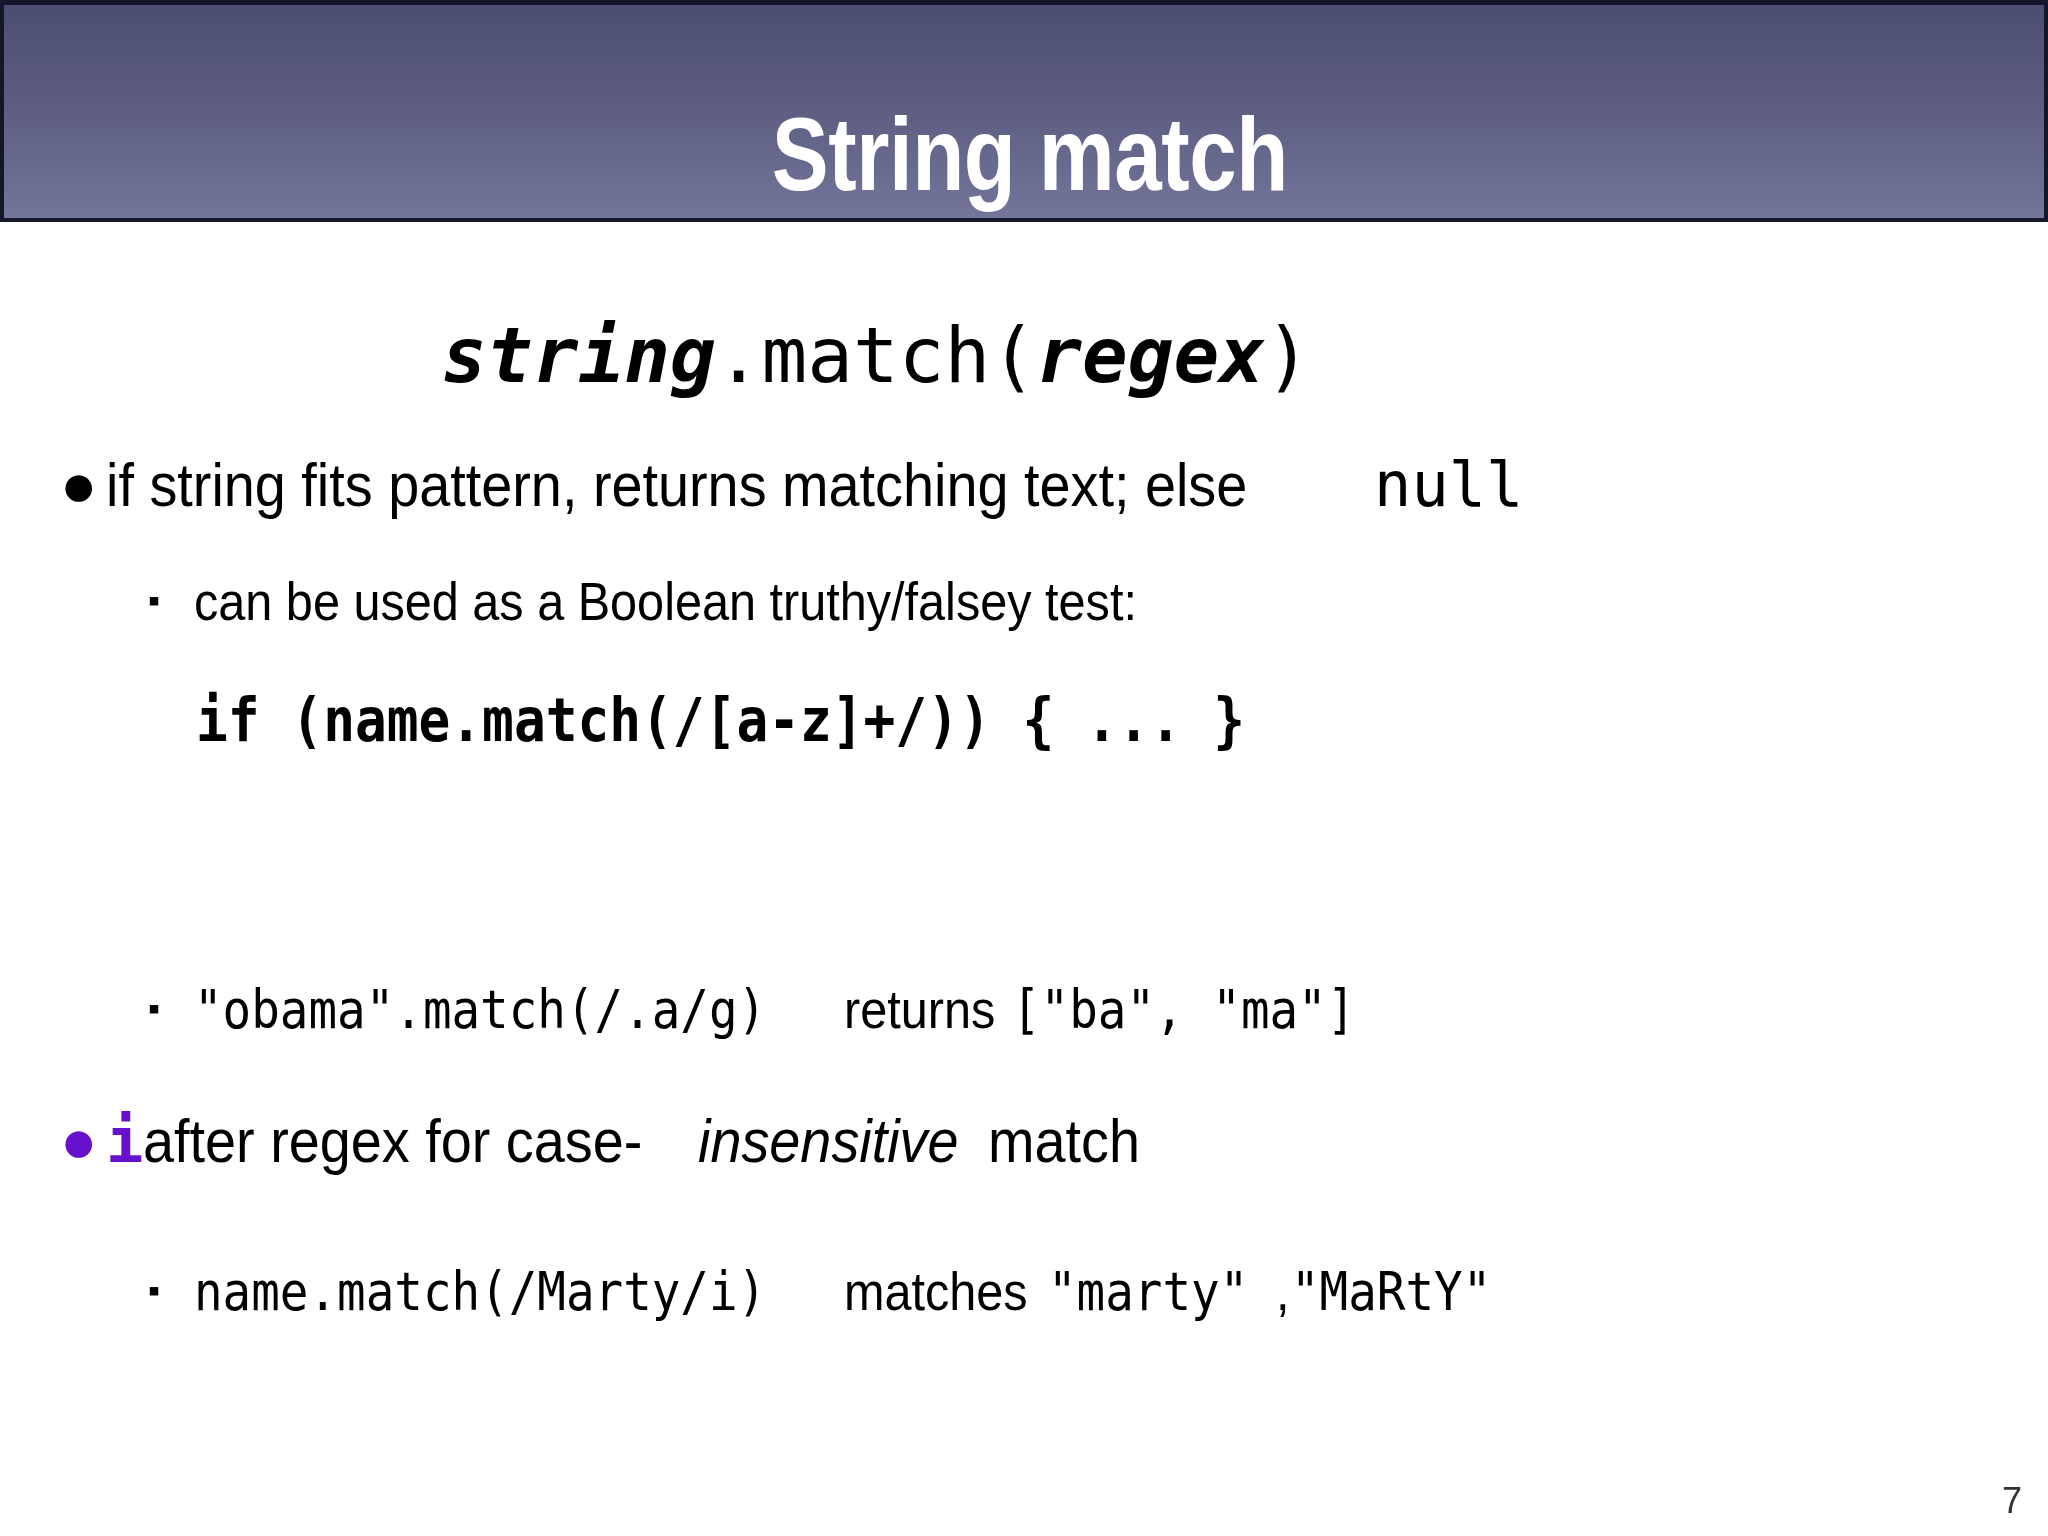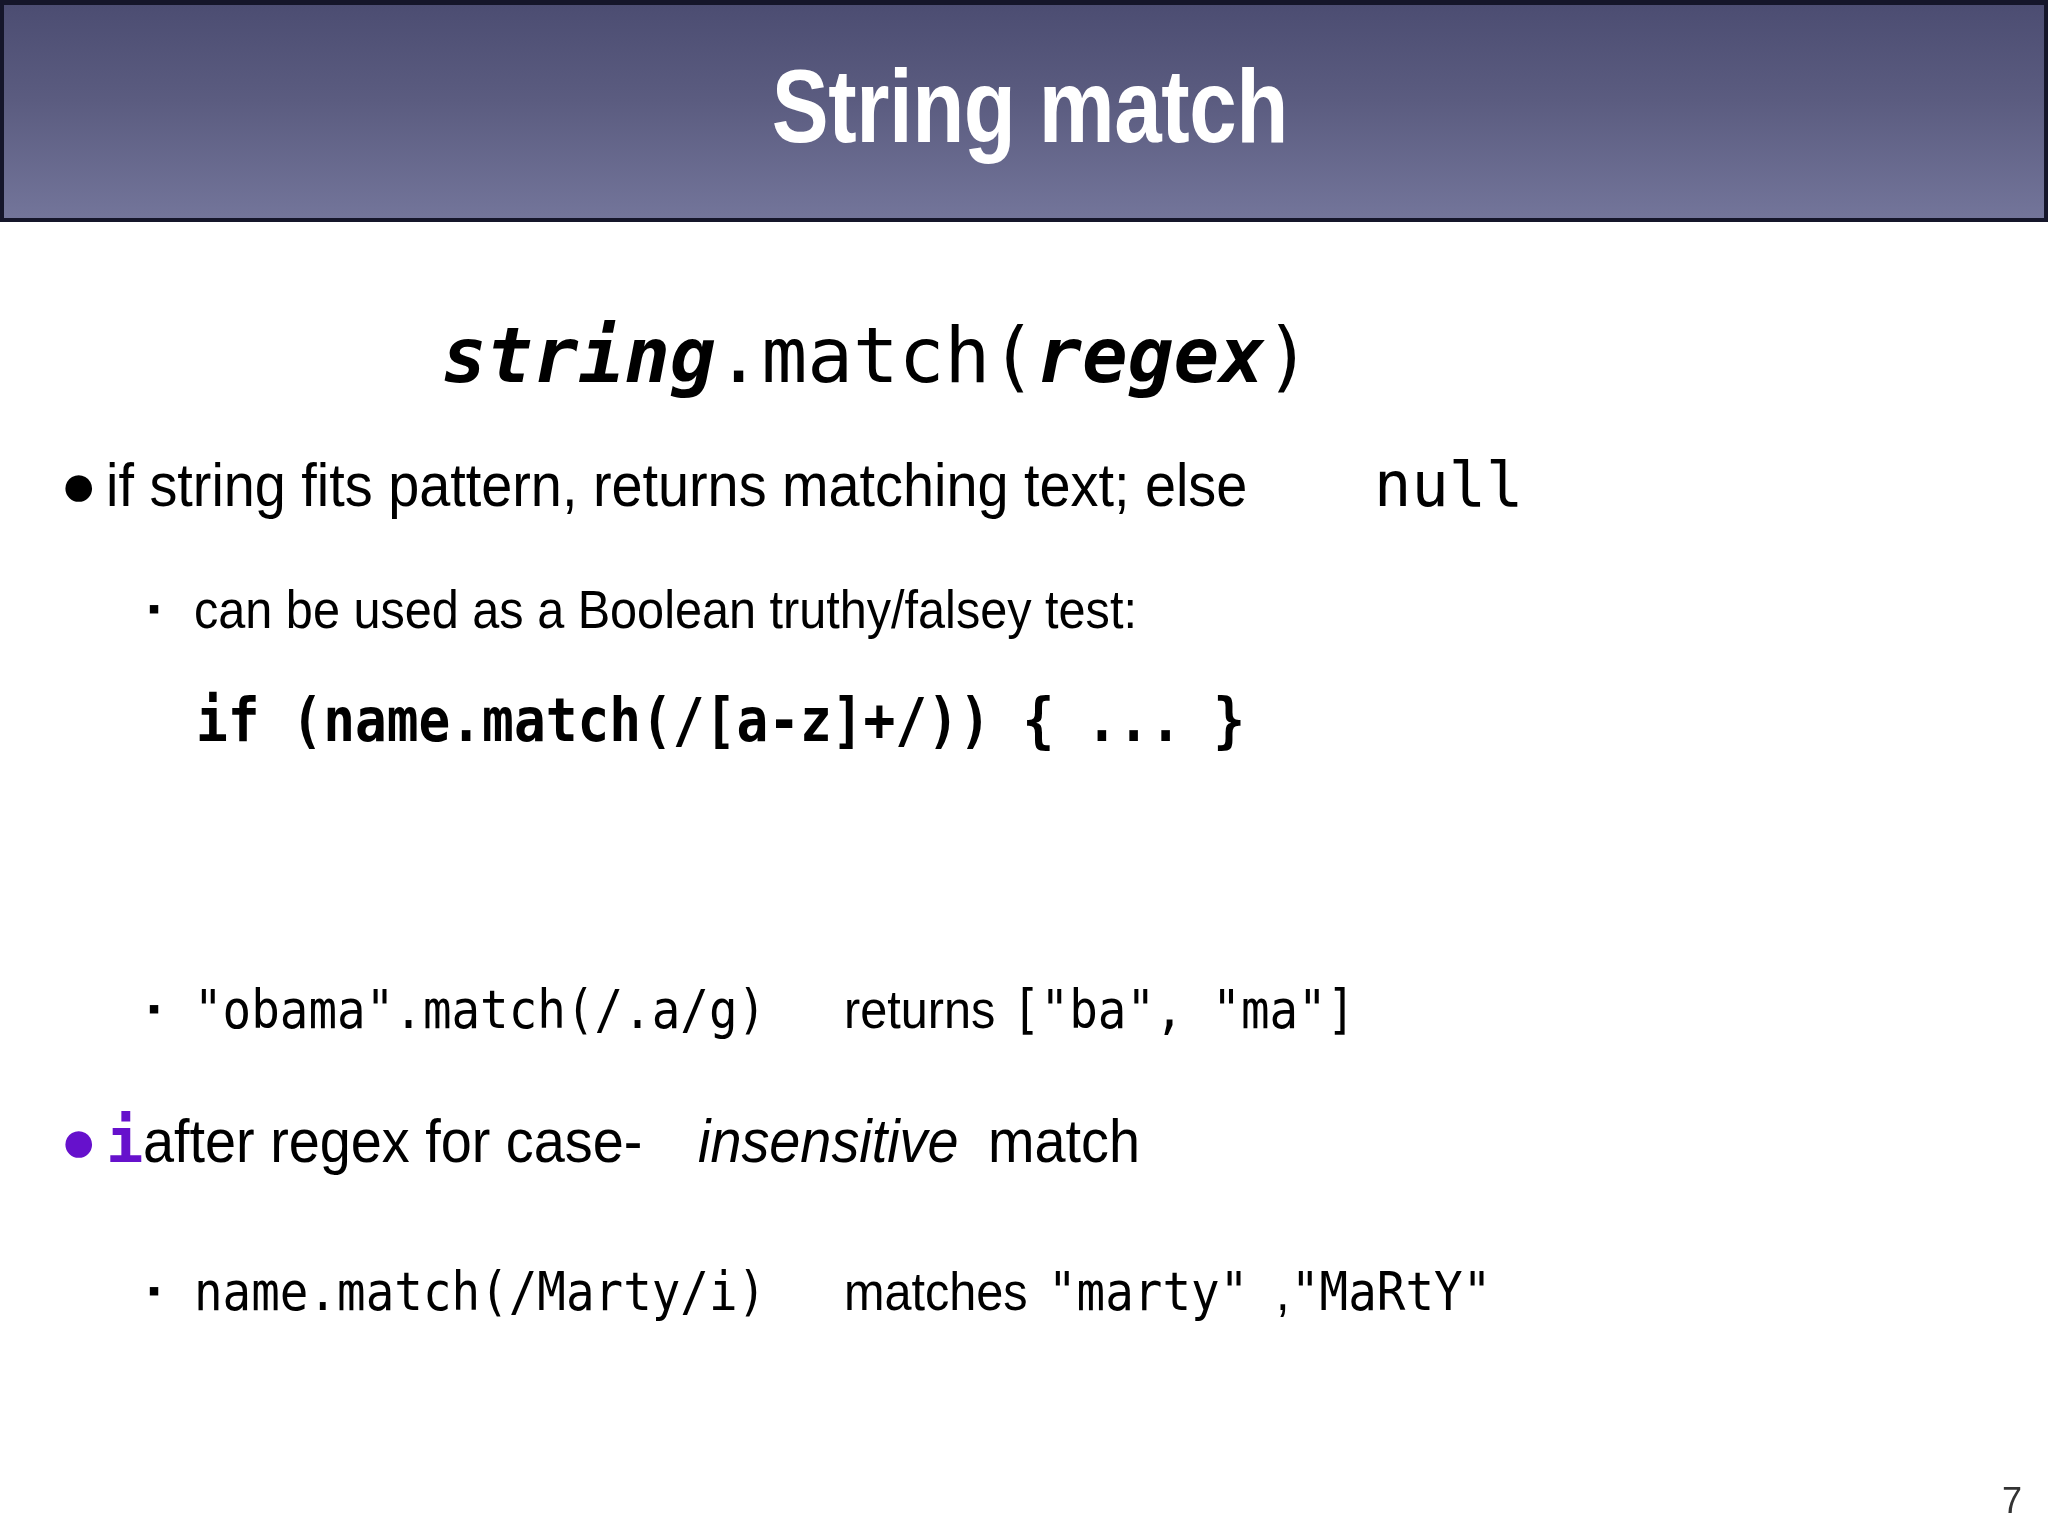--- a/index.html
+++ b/index.html
@@ -21,21 +21,21 @@
     position: absolute;
     left: 0;
     top: 0;
     width: 2048px;
     height: 222px;
     box-sizing: border-box;
     border: 4px solid #15162a;
     border-top-width: 5px;
     background: linear-gradient(to bottom, #4c4d72 0%, #5b5c80 45%, #73759a 100%);
     display: flex;
-    align-items: center;
+    align-items: flex-end;
     justify-content: center;
     padding-left: 11px;
   }
   #title-text {
     color: #ffffff;
     font-family: "Liberation Sans", sans-serif;
     font-weight: bold;
     font-size: 104px;
     line-height: 1;
     letter-spacing: -0.5px;
@@ -153,21 +153,21 @@
 <div id="content">
 
   <div class="sig-line">
     <span class="mono bi">string</span><span class="mono">.match(</span><span class="mono bi">regex</span><span class="mono">)</span>
   </div>
 
   <div class="row lvl1" style="top: 232px;">
     <span class="dot dot-black">●</span><span class="txt-narrow">if string fits pattern, returns matching text; else </span><span class="mono">null</span>
   </div>
 
-  <div class="row lvl2" style="top: 360px;">
+  <div class="row lvl2" style="top: 352px;">
     <span class="sq">▪</span><span class="txt-narrow">can be used as a Boolean truthy/falsey test:</span>
   </div>
 
   <div class="row coderow" style="top: 468px;">
     <span class="mono-narrow">if (name.match(/[a-z]+/)) { ... }</span>
   </div>
 
 
   <div class="row lvl2" style="top: 760px;">
     <span class="sq">▪</span><span class="mono-narrow">"obama".match(/.a/g)</span><span class="txt-narrow"> returns </span><span class="mono-narrow">["ba", "ma"]</span>

